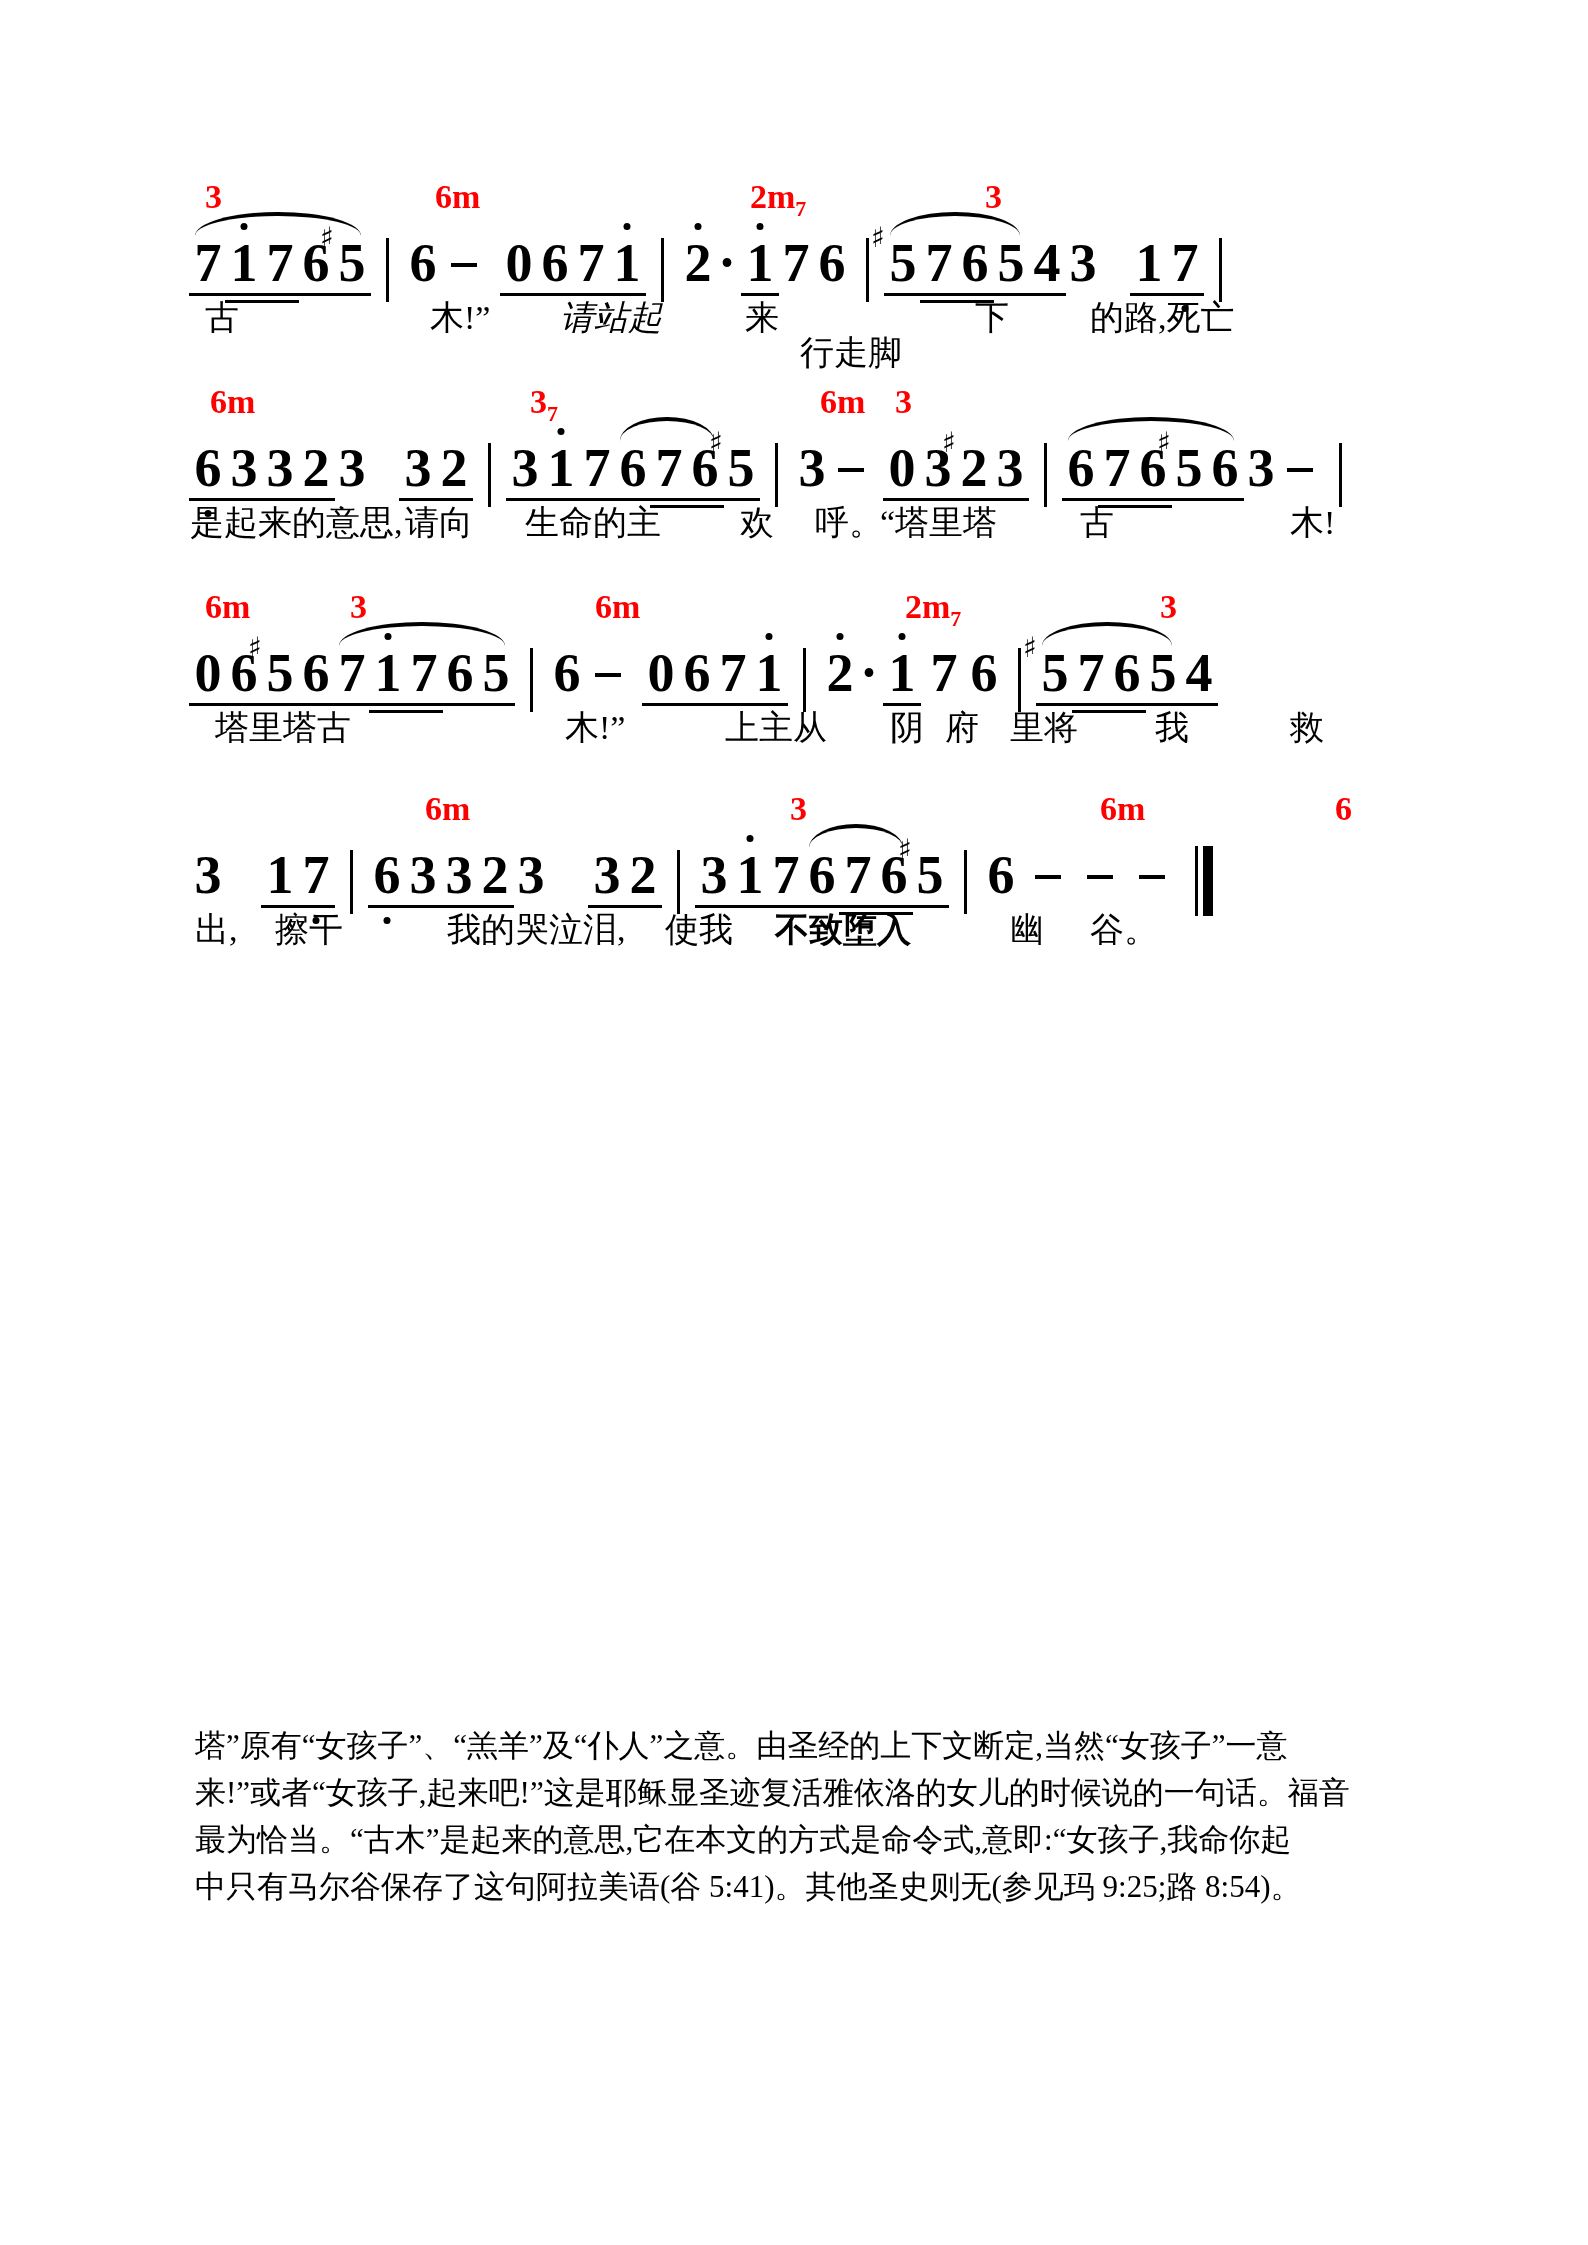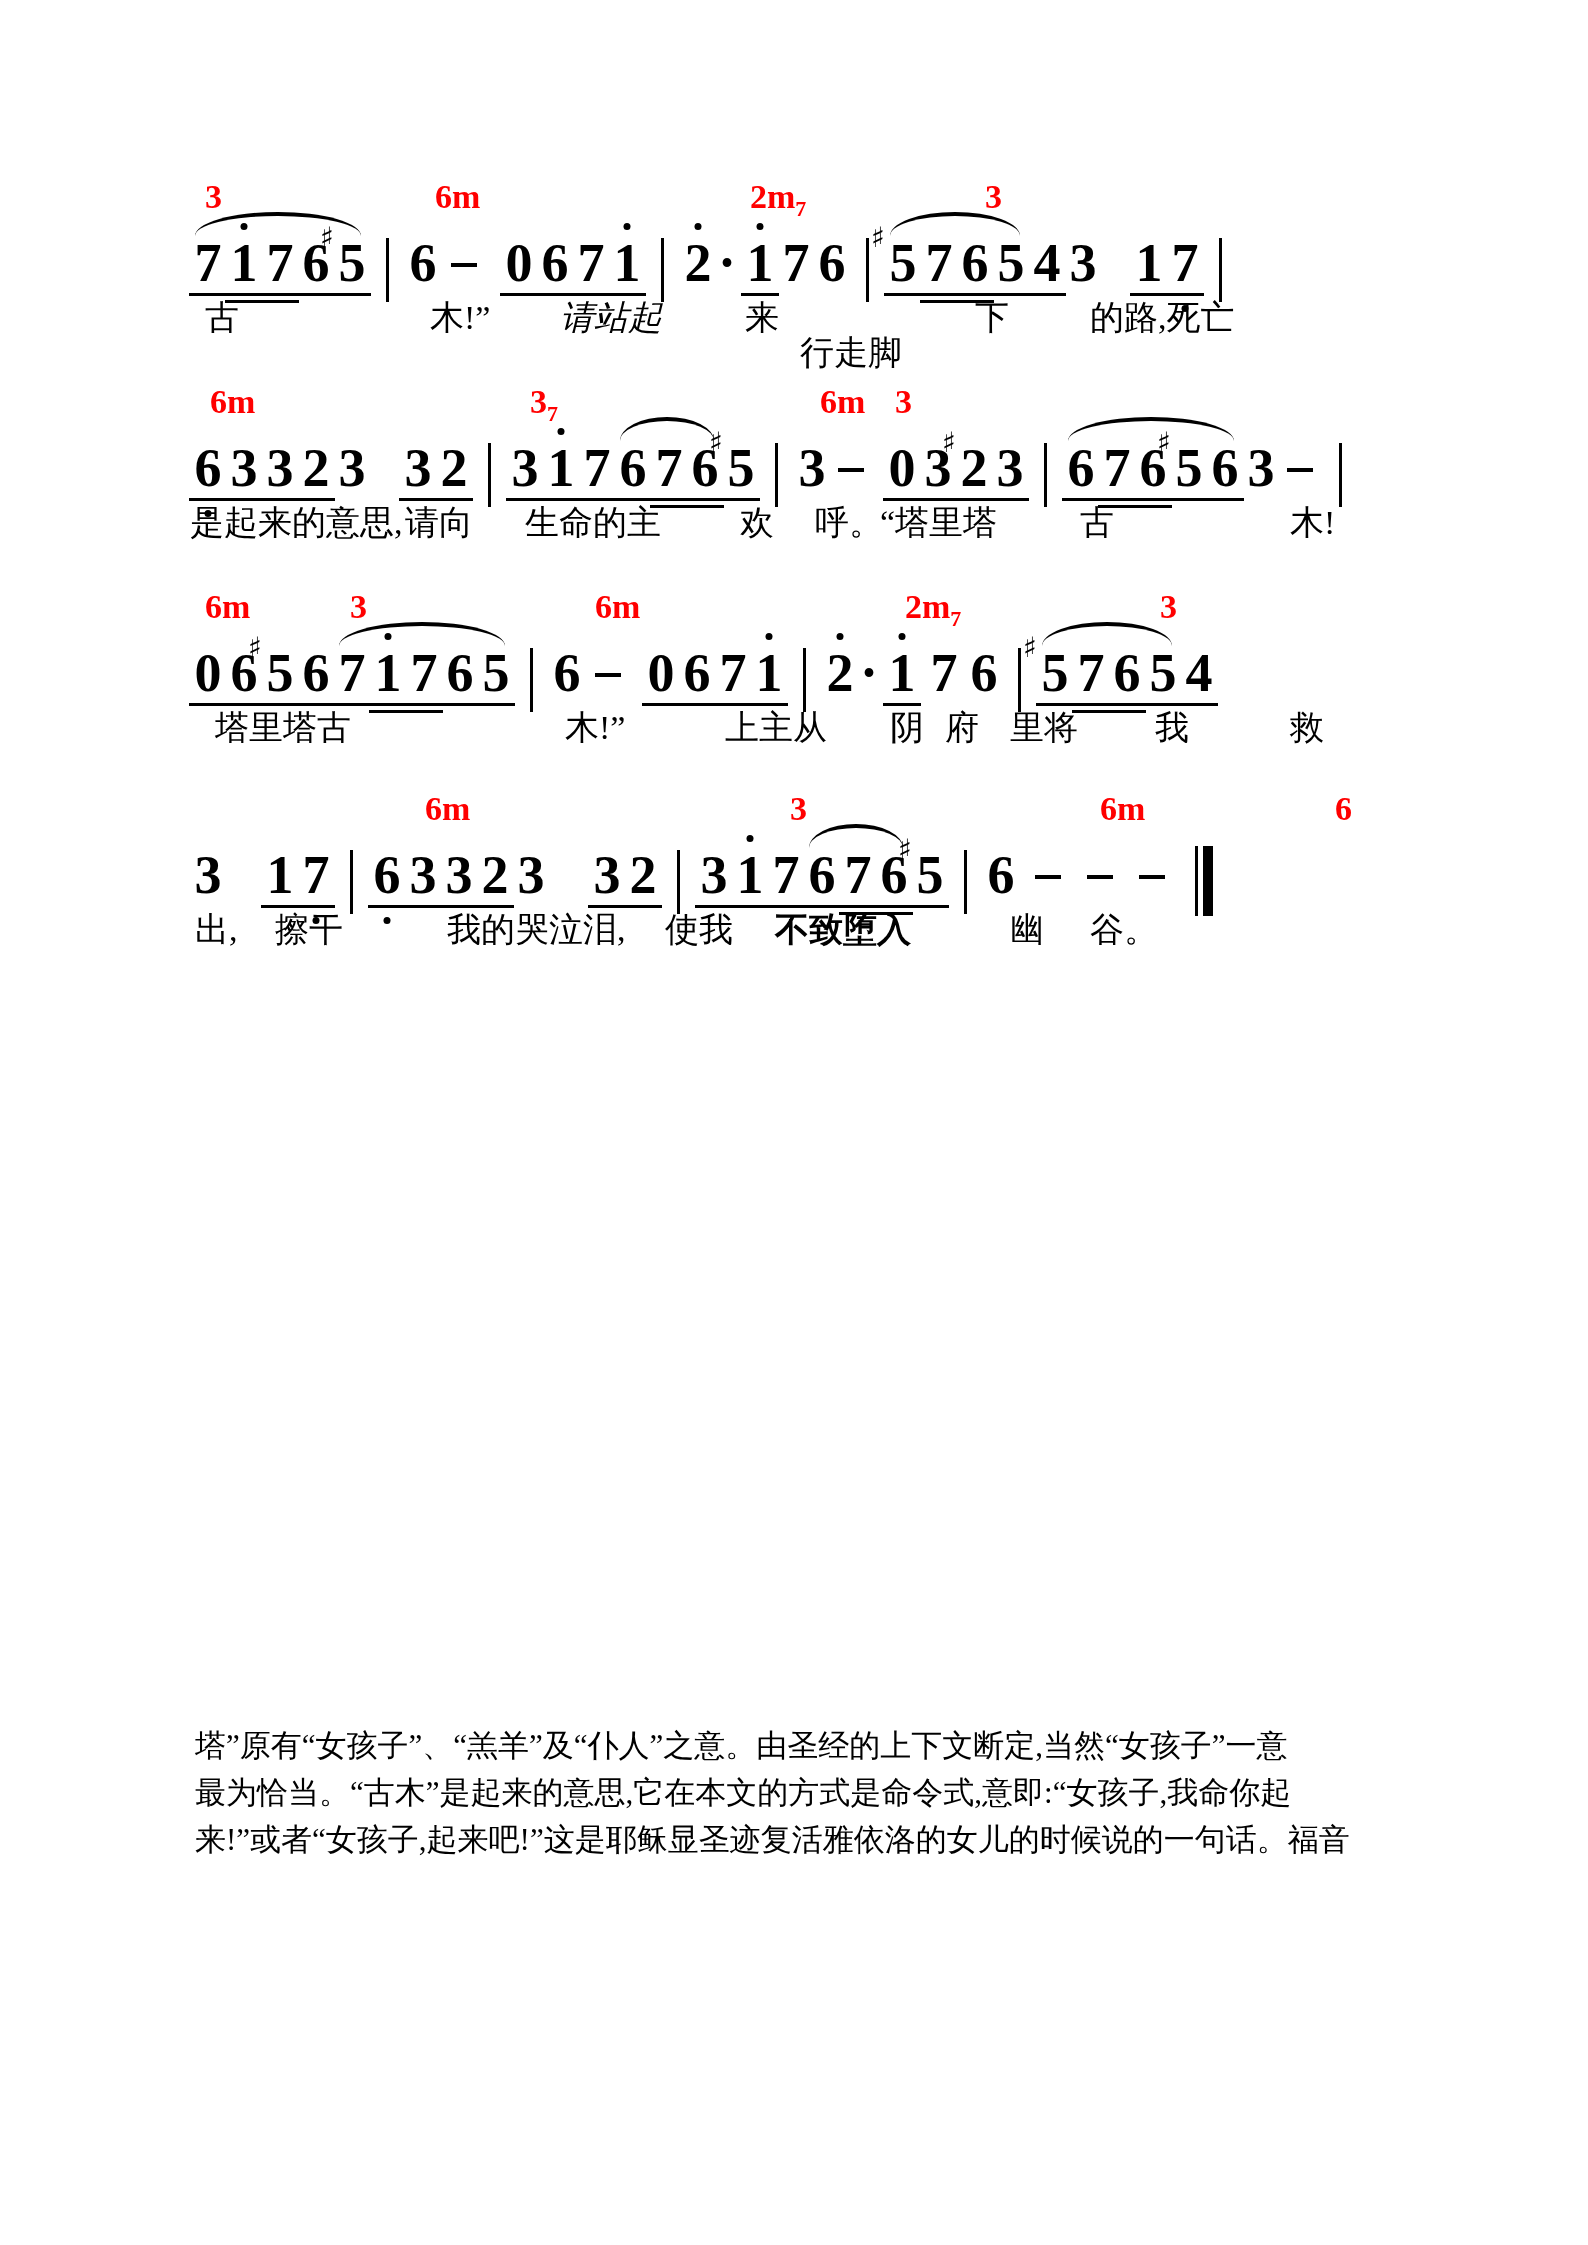--- a/index.html
+++ b/index.html
@@ -129,16 +129,17 @@
         <div class="lyr" style="left: 415px; margin-left: 32px;">我的哭泣泪,</div>
         <div class="lyr" style="left: 665px;">使我</div>
         <div class="lyr" style="left: 775px; font-weight: bold;">不致堕入</div>
         <div class="lyr" style="left: 1010px;">幽</div>
         <div class="lyr" style="left: 1090px;">谷。</div>
       </div>
     </div>
 
   <div class="footnote">
     <div class="fn-line">塔”原有“女孩子”、“羔羊”及“仆人”之意。由圣经的上下文断定,当然“女孩子”一意</div>
+    <div class="fn-line">来!”或者“女孩子,起来吧!”这是耶稣显圣迹复活雅依洛的女儿的时候说的一句话。福音</div>
     <div class="fn-line">最为恰当。“古木”是起来的意思,它在本文的方式是命令式,意即:“女孩子,我命你起</div>
-    <div class="fn-line">来!”或者“女孩子,起来吧!”这是耶稣显圣迹复活雅依洛的女儿的时候说的一句话。福音</div>
+    <div class="fn-line">中只有马尔谷保存了这句阿拉美语(谷 5:41)。其他圣史则无(参见玛 9:25;路 8:54)。</div>
   </div>
 </div>
 
 </body></html>

